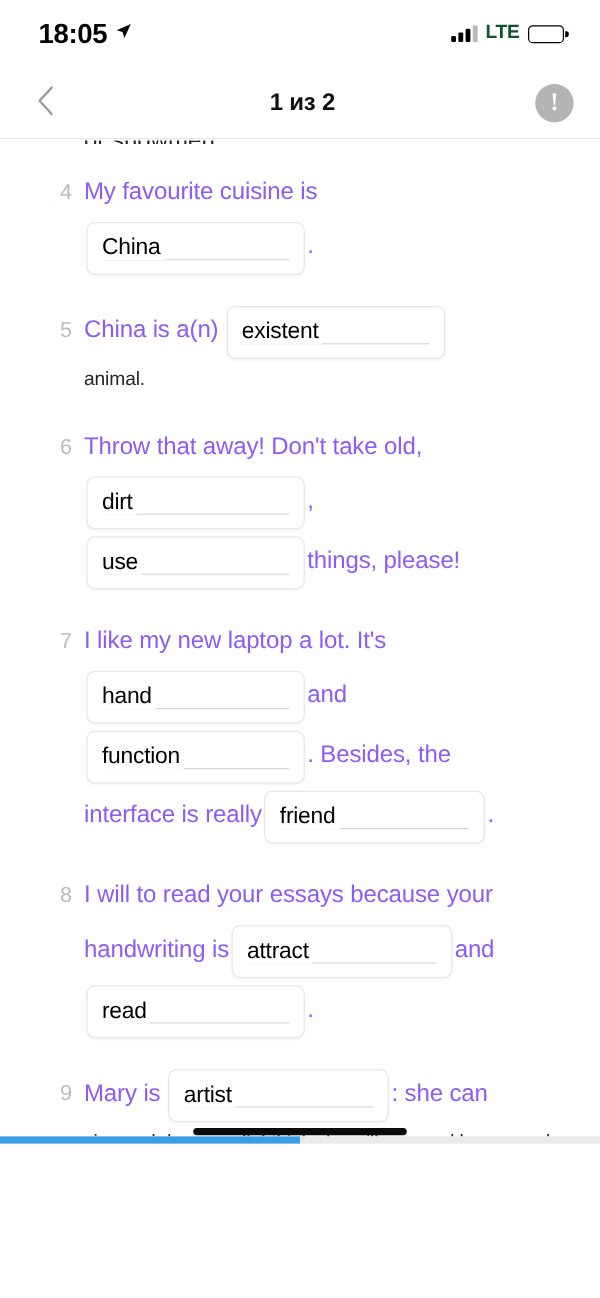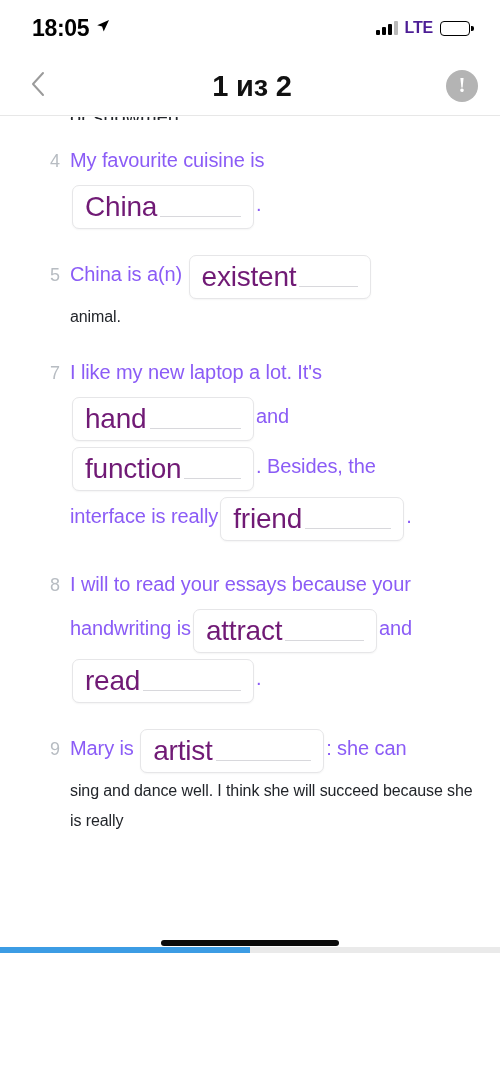--- a/index.html
+++ b/index.html
@@ -61,21 +61,21 @@
     background: #000;
     border-radius: 1px;
   }
   .signal-bars i:nth-child(1) { height: 5px; }
   .signal-bars i:nth-child(2) { height: 8px; }
   .signal-bars i:nth-child(3) { height: 11px; }
   .signal-bars i:nth-child(4) { height: 14px; background: #b9b9b9; }
   .lte-label {
     font-size: 16px;
     font-weight: bold;
-    color: #4c1d95;
+    color: #14532d;
     letter-spacing: -0.2px;
   }
   .battery {
     position: relative;
     width: 30px;
     height: 15px;
     border: 1.6px solid #000;
     border-radius: 4px;
     padding: 1.6px;
   }
@@ -115,21 +115,21 @@
     width: 500px;
     height: 1px;
     background: #e7e7e7;
   }
   .back-btn {
     width: 40px; height: 40px;
     display: flex; align-items: center; justify-content: center;
     cursor: pointer;
   }
   .nav-title {
-    font-size: 29px;
+    font-size: 20px;
     font-weight: bold;
     color: #111;
     letter-spacing: -0.2px;
   }
   .info-btn {
     width: 32px; height: 32px;
     border-radius: 50%;
     background: #b4b4b4;
     display: flex; align-items: center; justify-content: center;
     cursor: pointer;
@@ -197,22 +197,22 @@
     box-shadow: 0 1px 2px rgba(0,0,0,0.045);
     margin: 3px 2px;
     padding: 0 12px;
     position: relative;
     line-height: 42px;
     white-space: nowrap;
     overflow: hidden;
     cursor: text;
   }
   .field .val {
-    font-size: 28px;
-    color: #701a75;
+    font-size: 19px;
+    color: #000000;
     letter-spacing: -0.2px;
     position: relative;
     z-index: 2;
     background: #fff;
     padding-right: 3px;
   }
   .field::after {
     content: "";
     position: absolute;
     left: 12px;
@@ -339,20 +339,29 @@
           <span class="field"><span class="val">China</span></span><span class="q-text">.</span>
         </div>
       </div>
 
       <div class="q-block">
         <span class="q-num">5</span><span class="q-text">China is a(n)</span>
         <span class="field"><span class="val">existent</span></span>
         <div class="q-lines">animal.</div>
       </div>
 
+      <div class="q-block">
+        <span class="q-num">6</span><span class="q-text">Throw that away! Don't take old,</span>
+        <div class="indent">
+          <span class="field"><span class="val">dirt</span></span><span class="q-text">,</span>
+        </div>
+        <div class="indent">
+          <span class="field"><span class="val">use</span></span><span class="q-text">things, please!</span>
+        </div>
+      </div>
 
       <div class="q-block">
         <span class="q-num">7</span><span class="q-text">I like my new laptop a lot. It's</span>
         <div class="indent">
           <span class="field"><span class="val">hand</span></span><span class="q-text">and</span>
         </div>
         <div class="indent">
           <span class="field"><span class="val">function</span></span><span class="q-text">. Besides, the</span>
         </div>
         <div class="indent">

